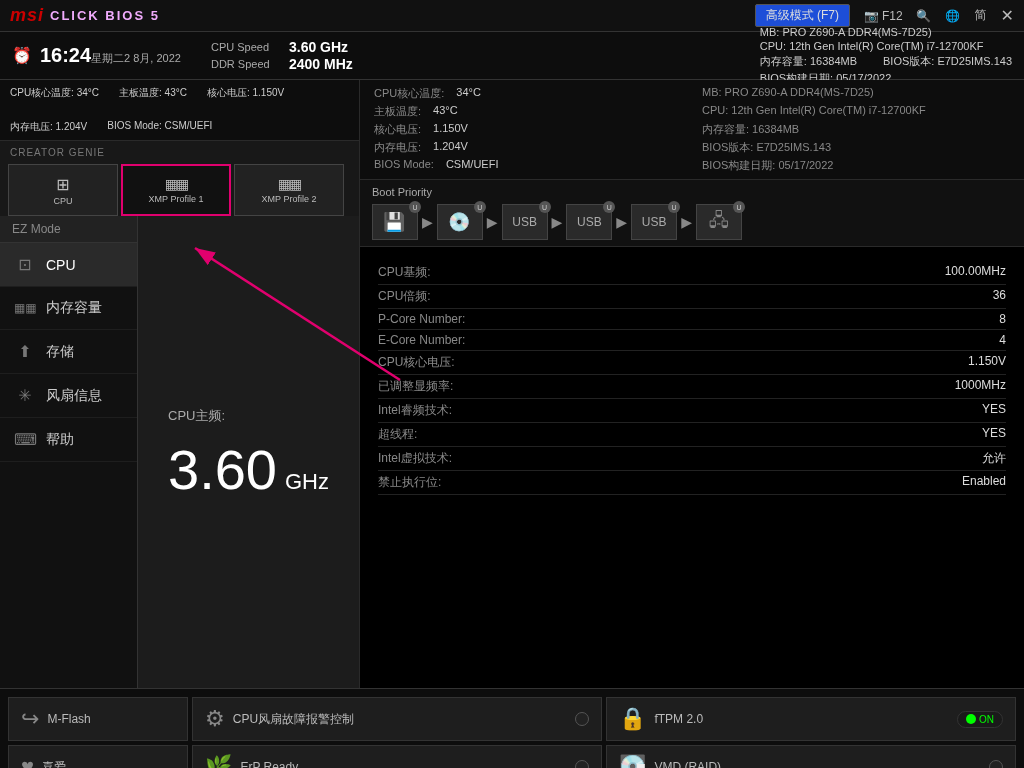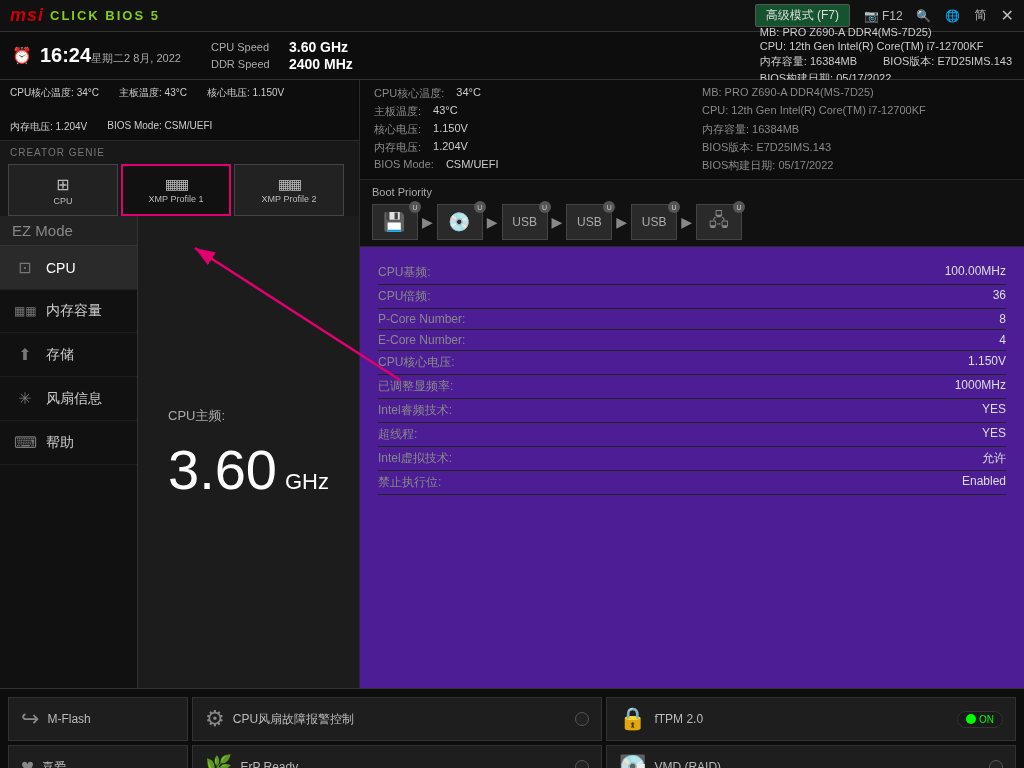--- a/index.html
+++ b/index.html
@@ -29,42 +29,42 @@
       gap: 6px;
     }
     #logo .msi-text {
       color: #cc0000;
       font-weight: 900;
       font-size: 18px;
       font-style: italic;
       letter-spacing: 1px;
     }
     #logo .bios-text {
-      color: #84cc16;
+      color: #f0abfc;
       font-size: 13px;
       font-weight: bold;
       letter-spacing: 2px;
     }
     #top-right-controls {
       display: flex;
       align-items: center;
       gap: 14px;
     }
     .top-btn {
       color: #bbb;
       font-size: 12px;
       background: none;
       border: none;
       cursor: pointer;
       display: flex;
       align-items: center;
       gap: 3px;
     }
     .mode-btn {
-      background: #14532d;
+      background: #1d4ed8;
       border: 1px solid #555;
       color: #ddd;
       padding: 2px 10px;
       font-size: 12px;
       border-radius: 2px;
       cursor: pointer;
     }
 
     
     #header-info {
@@ -107,21 +107,21 @@
     
     #sidebar {
       width: 230px;
       background: #111;
       border-right: 1px solid #333;
       padding-top: 0;
     }
     #ez-mode-label {
       background: #222;
       padding: 6px 12px;
-      font-size: 15px;
+      font-size: 12px;
       color: #888;
       border-bottom: 1px solid #333;
     }
     .sidebar-item {
       display: flex;
       align-items: center;
       gap: 10px;
       padding: 12px 14px;
       cursor: pointer;
       border-bottom: 1px solid #1e1e1e;
@@ -262,21 +262,21 @@
       flex-direction: column;
       justify-content: center;
       padding: 20px 30px;
     }
 
     
     #right-column {
       flex: 1;
       display: flex;
       flex-direction: column;
-      background: #4c1d95;
+      background: #000000;
     }
     #top-sysinfo {
       background: #0d0d0d;
       padding: 6px 14px;
       display: grid;
       grid-template-columns: 1fr 1fr;
       gap: 3px 20px;
       border-bottom: 1px solid #2a2a2a;
     }
     #boot-row {

